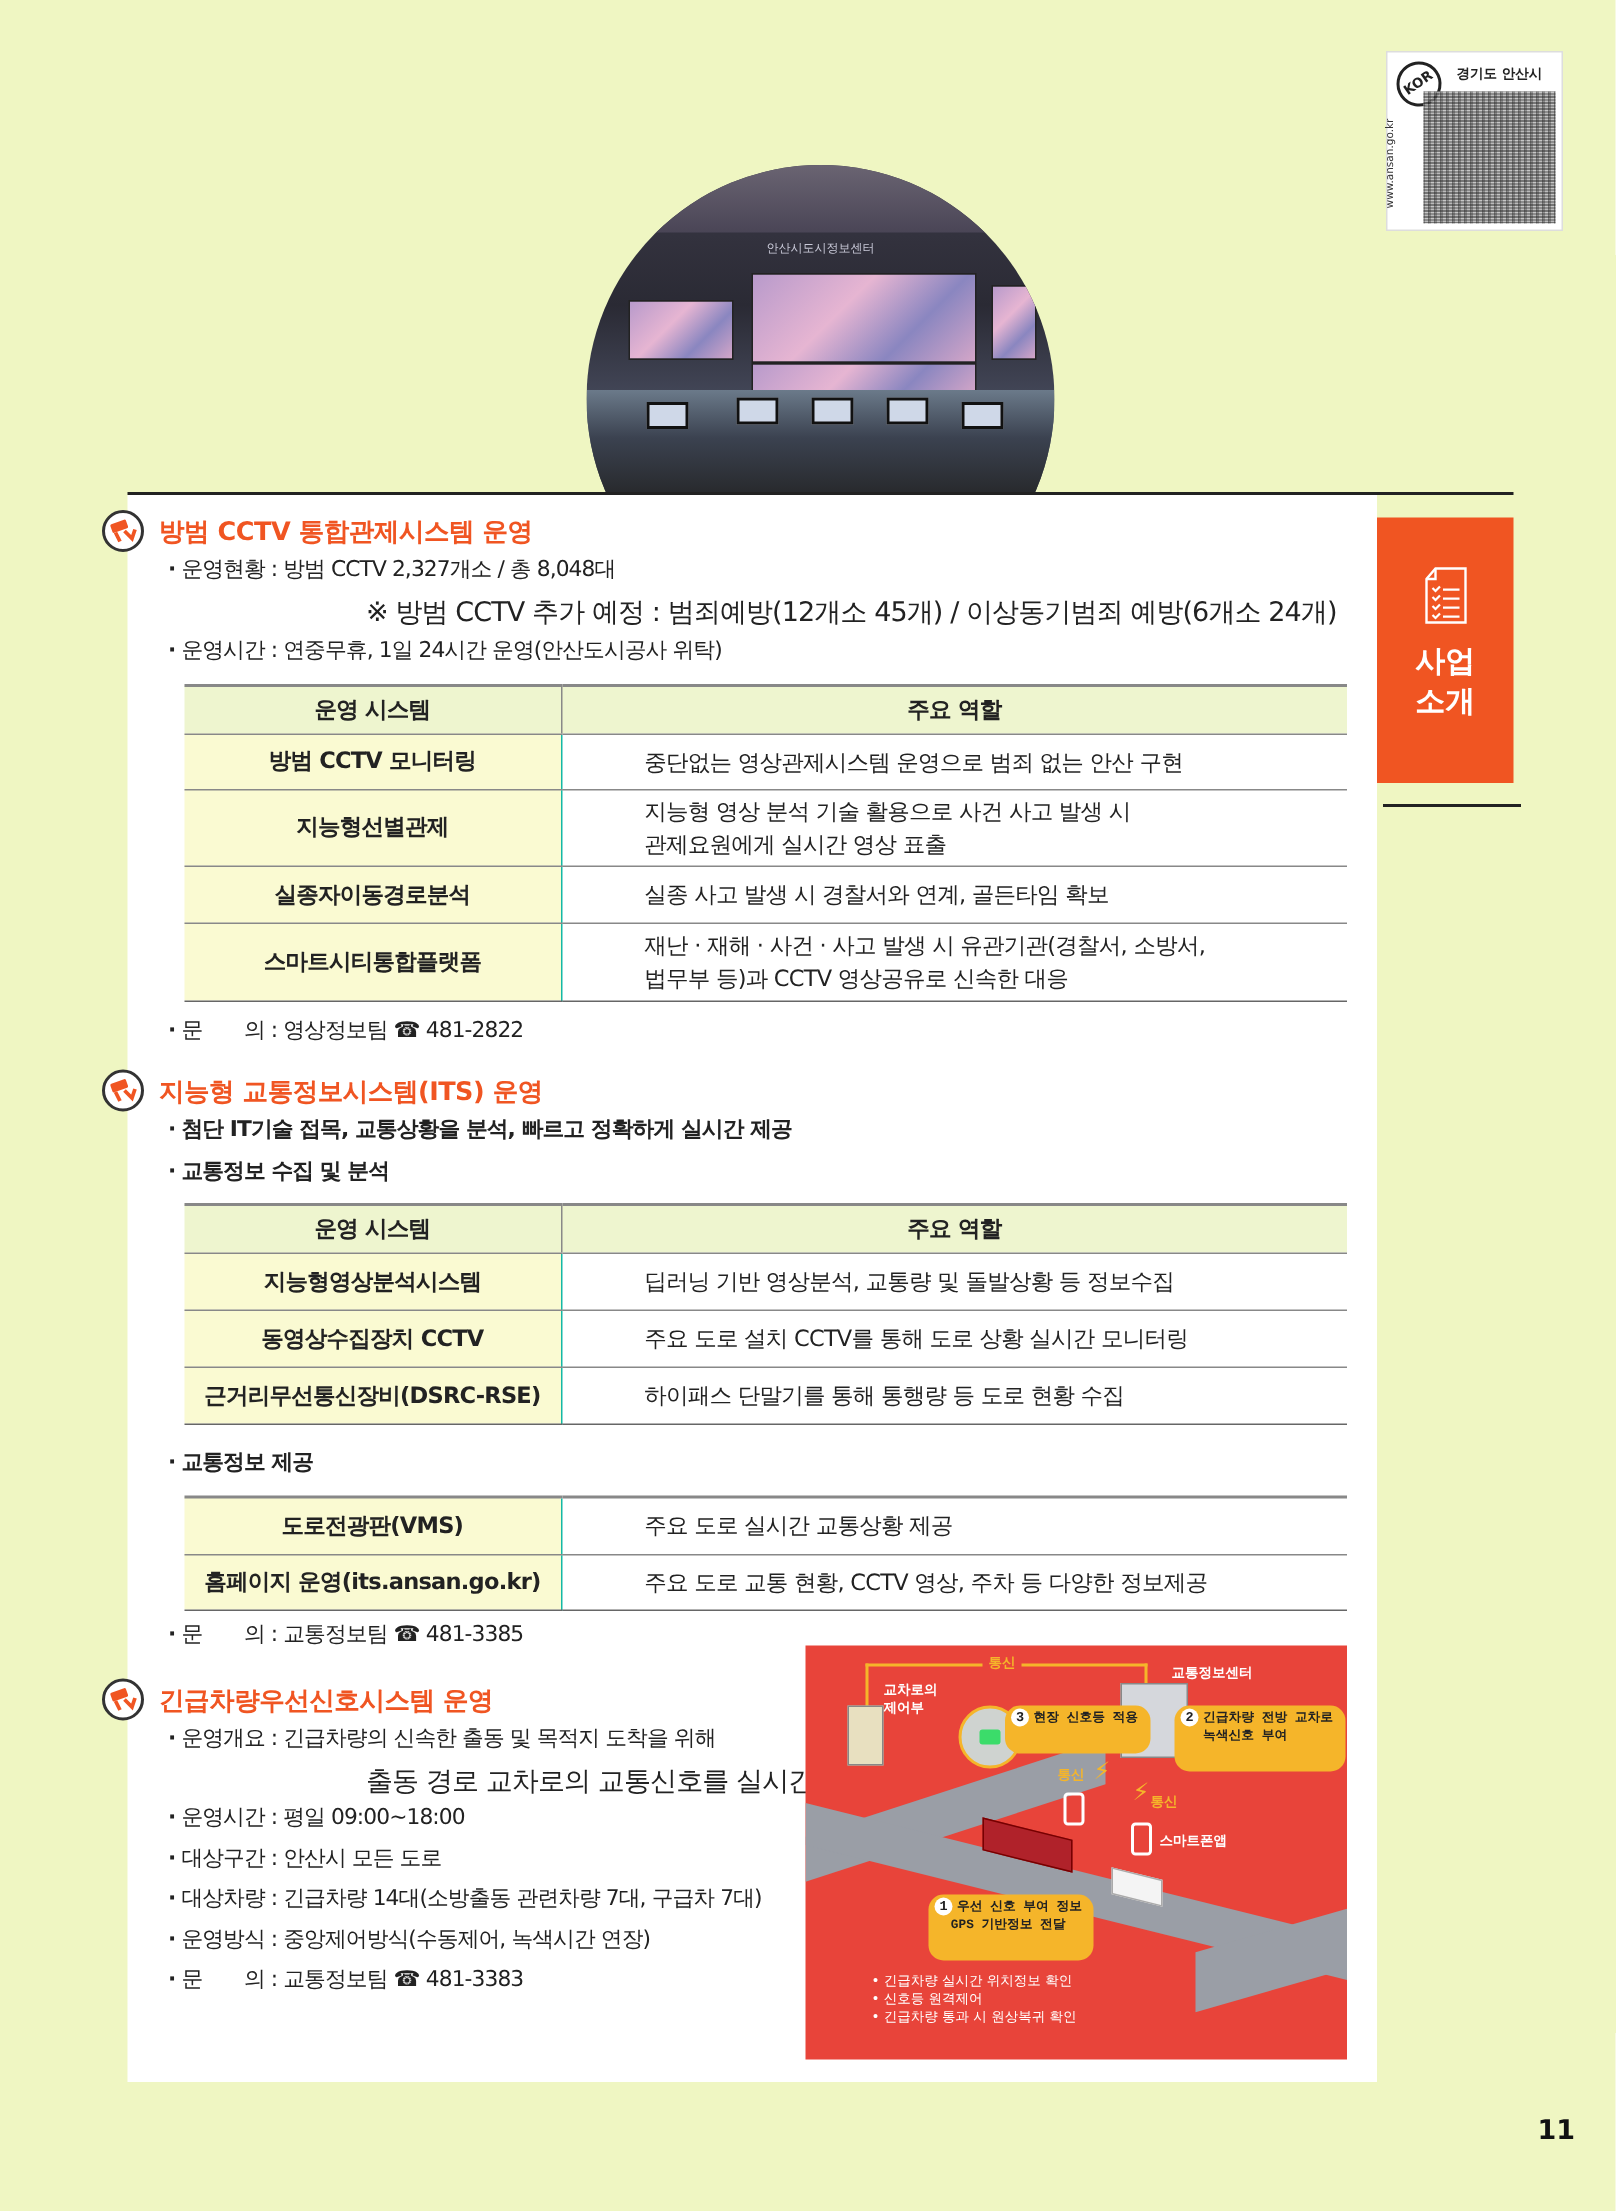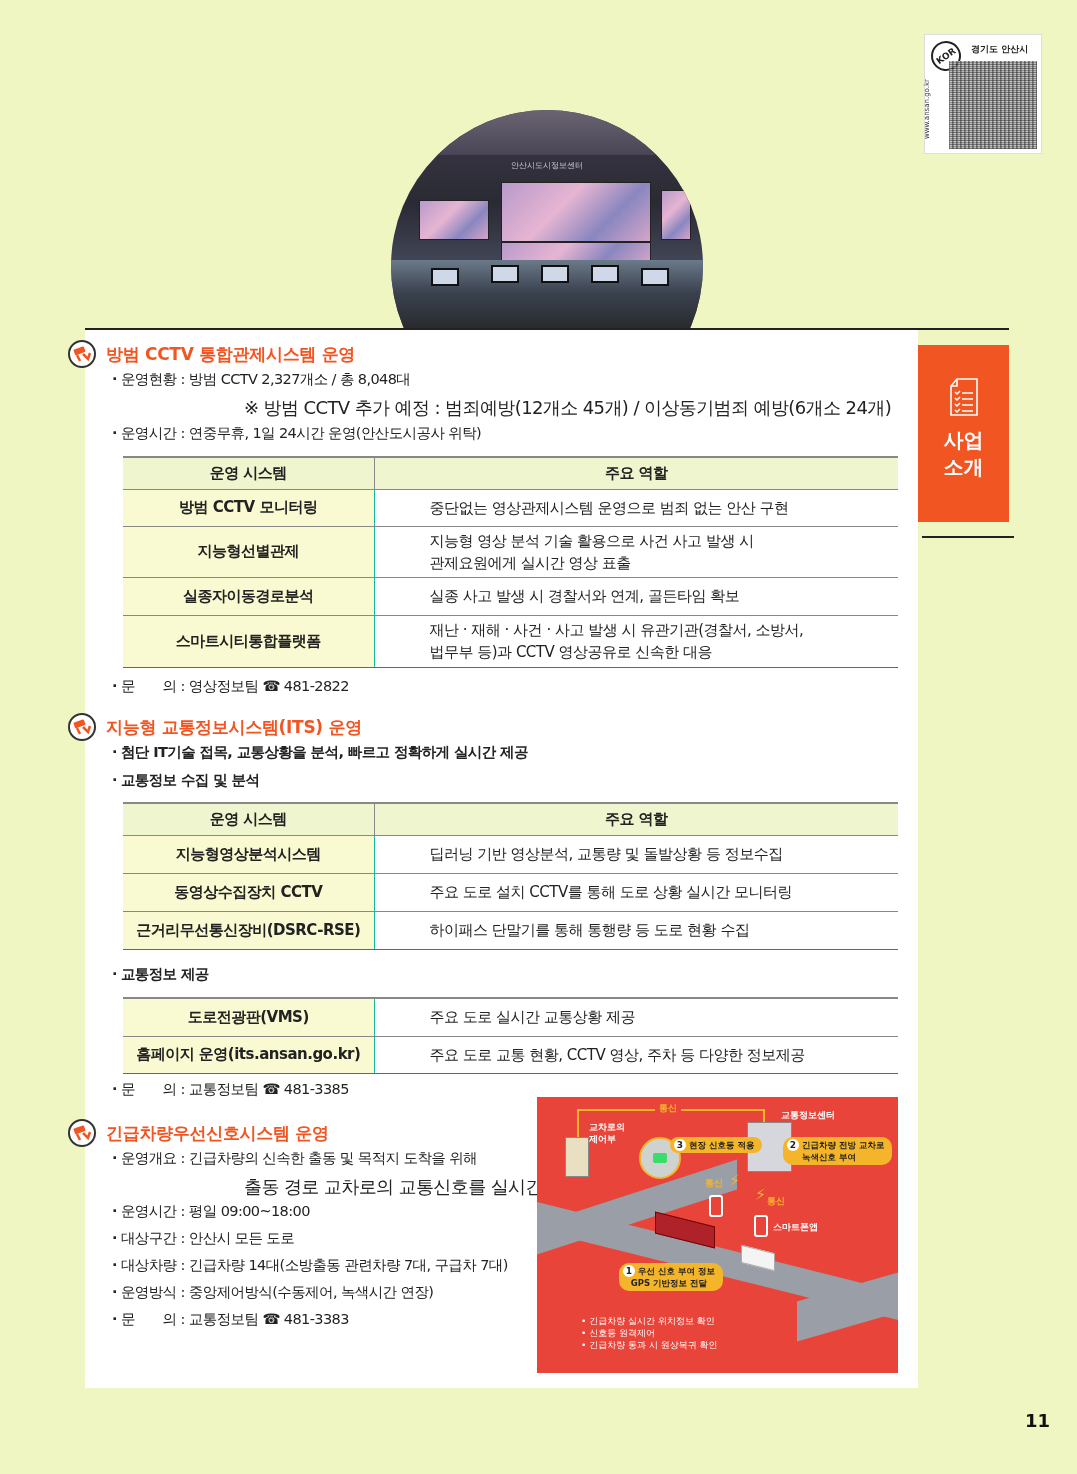--- a/index.html
+++ b/index.html
@@ -114,21 +114,21 @@
   table.info.noheader tr:first-child td { border-top: 2px solid #888; }
   table.info tr:last-child td { border-bottom: 1.5px solid #666; }
 
   .diagram {
     position: absolute; left: 537px; top: 1097px; width: 361px; height: 276px;
     background: #e8443a; overflow: hidden; font-size: 9px; color: #fff;
   }
   .diagram .road { position: absolute; background: #9a9ea6; }
   .diagram .callout {
     position: absolute; background: #f5b52a; color: #222; border-radius: 10px;
-    padding: 2px 8px 2px 4px; font-size: 8.5px; line-height: 12px; font-weight: bold;
+    padding: 2px 8px 18px 4px; font-size: 8.5px; line-height: 12px; font-weight: bold; font-family: Liberation Mono, monospace;
   }
   .diagram .num {
     display: inline-block; width: 12px; height: 12px; border-radius: 50%; background: #fff; color: #222;
     text-align: center; line-height: 12px; margin-right: 3px; font-size: 9px;
   }
   .diagram .lbl { position: absolute; font-weight: bold; color: #fff; }
   .diagram .lbl-o { position: absolute; color: #f5b52a; font-weight: bold; }
   .diagram .notes { position: absolute; left: 44px; top: 218px; font-size: 9px; line-height: 12px; color: #fff; }
   .diagram .box {
     position: absolute; background: #ddd; border: 1px solid #888;

